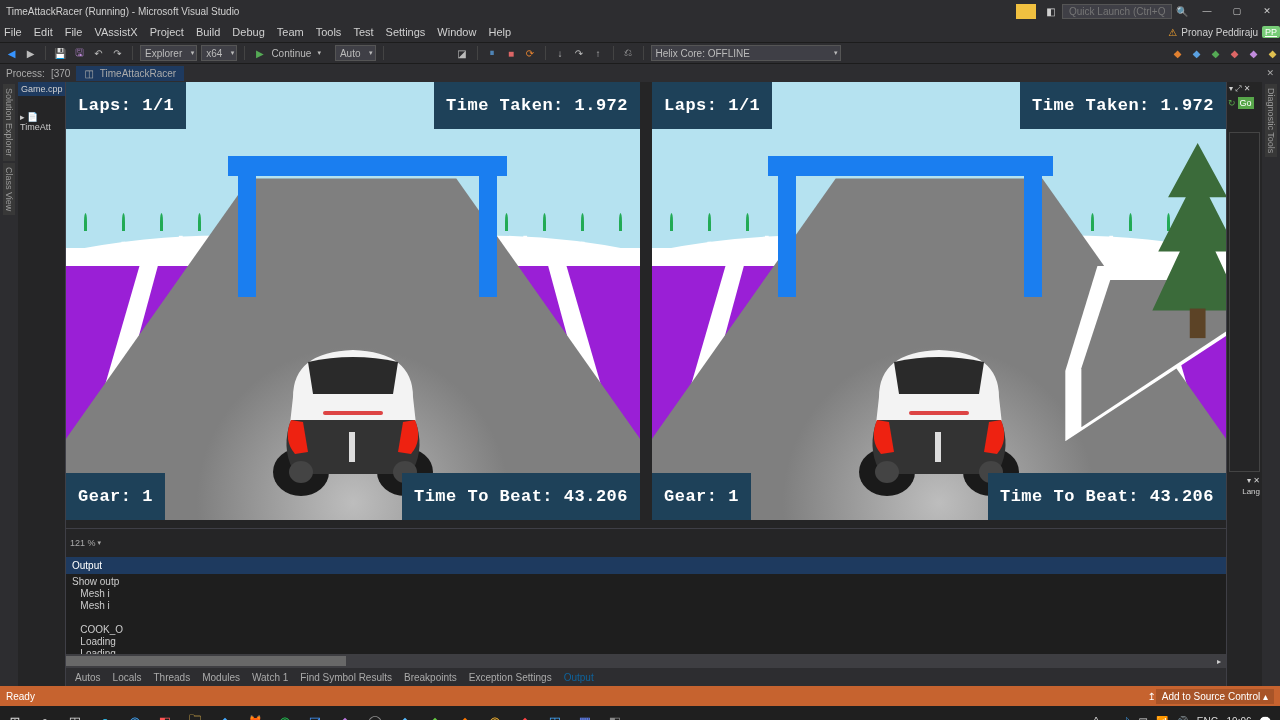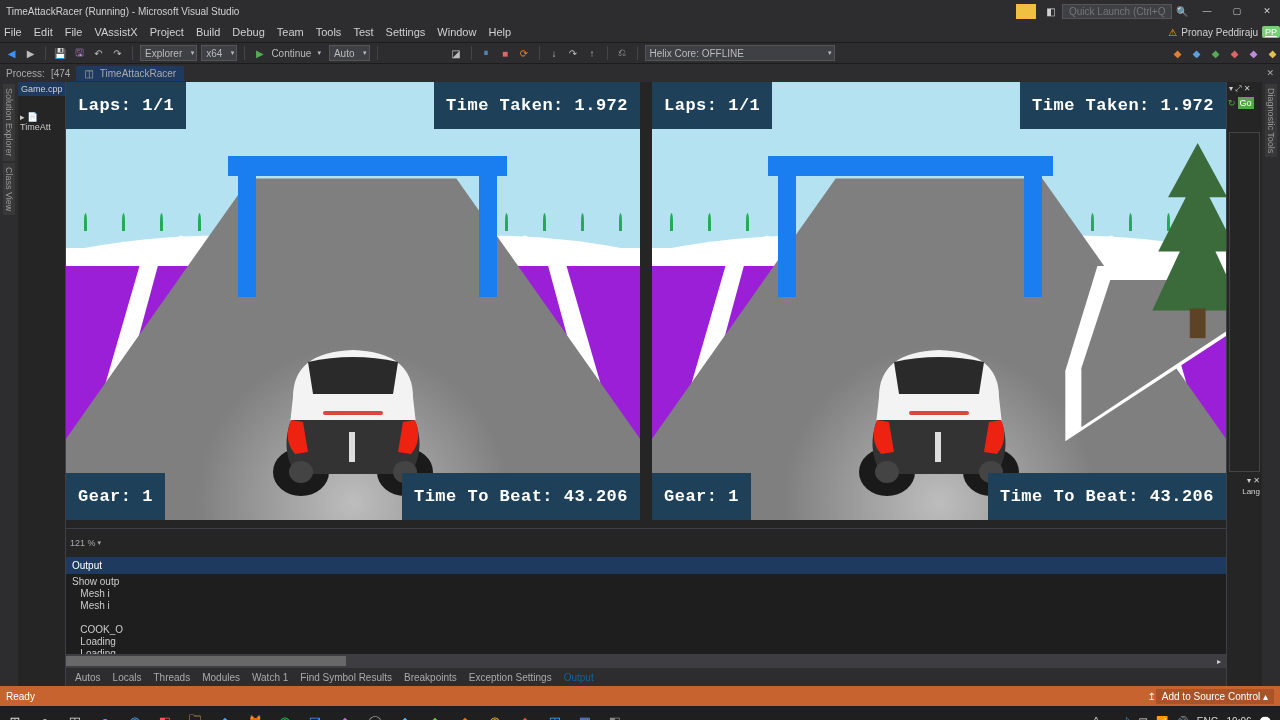--- a/index.html
+++ b/index.html
@@ -143,21 +143,21 @@
   <span class="tb-btn" style="color:#c08bdc">🖫</span>
   <span class="tb-btn">↶</span>
   <span class="tb-btn">↷</span>
   <span class="tool-sep"></span>
   <span class="dd">Explorer</span>
   <span class="dd">x64</span>
   <span class="tool-sep"></span>
   <span class="tb-btn" style="color:#5a5">▶</span>
   <span>Continue</span>
   <span style="font-size:7px;margin-left:2px">▾</span>
-  <span class="dd" style="margin-left:4px">Auto</span>
+  <span class="dd" style="margin-left:10px">Auto</span>
   <span class="tool-sep"></span>
   <span style="width:60px"></span>
   <span class="tb-btn">◪</span>
   <span class="tool-sep"></span>
   <span class="tb-btn" style="color:#5aa0e0">⏸</span>
   <span class="tb-btn" style="color:#d66">■</span>
   <span class="tb-btn" style="color:#e08030">⟳</span>
   <span class="tool-sep"></span>
   <span class="tb-btn">↓</span>
   <span class="tb-btn">↷</span>
@@ -170,21 +170,21 @@
   <span class="tb-btn" style="color:#e08030">◆</span>
   <span class="tb-btn" style="color:#5aa0e0">◆</span>
   <span class="tb-btn" style="color:#5a5">◆</span>
   <span class="tb-btn" style="color:#d66">◆</span>
   <span class="tb-btn" style="color:#c08bdc">◆</span>
   <span class="tb-btn" style="color:#e0c050">◆</span>
 </div>
 
 <div class="proc-row">
   <span>Process:</span>
-  <span>[474</span>
+  <span>[370</span>
   <span class="tab">◫ <span>TimeAttackRacer</span></span>
   <span class="spacer"></span>
   <span class="proc-close">✕</span>
 </div>
 
 <div class="main-row">
   <div class="left-rail">
     <div class="rail-tab">Solution Explorer</div>
     <div class="rail-tab">Class View</div>
   </div>

